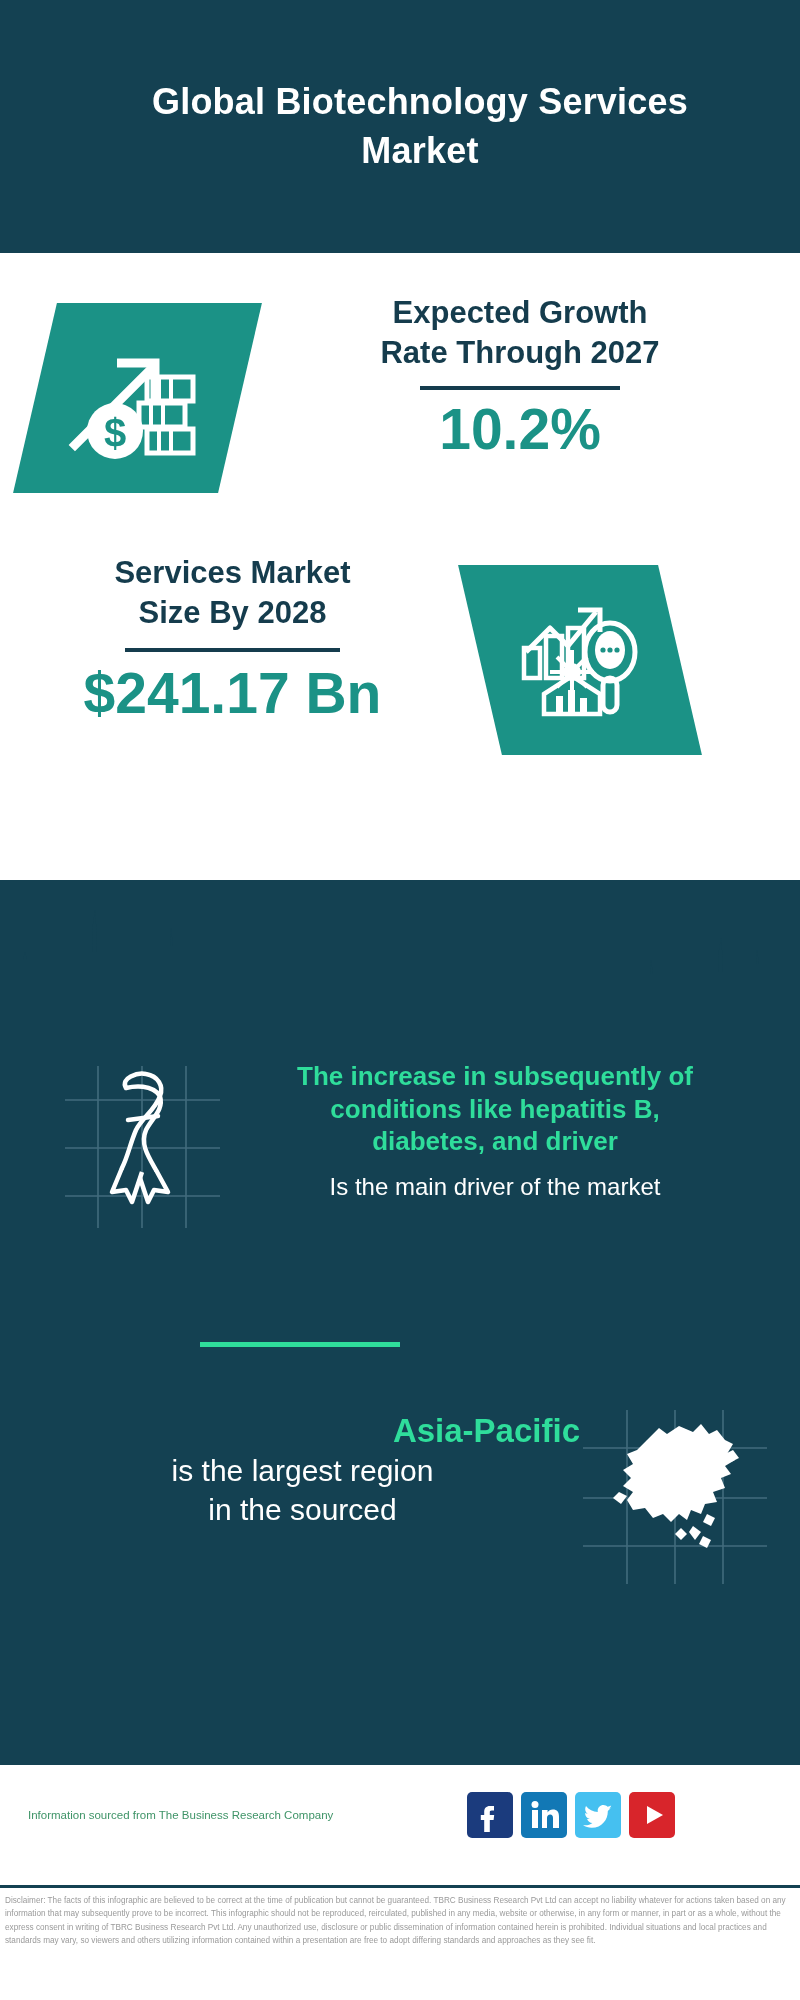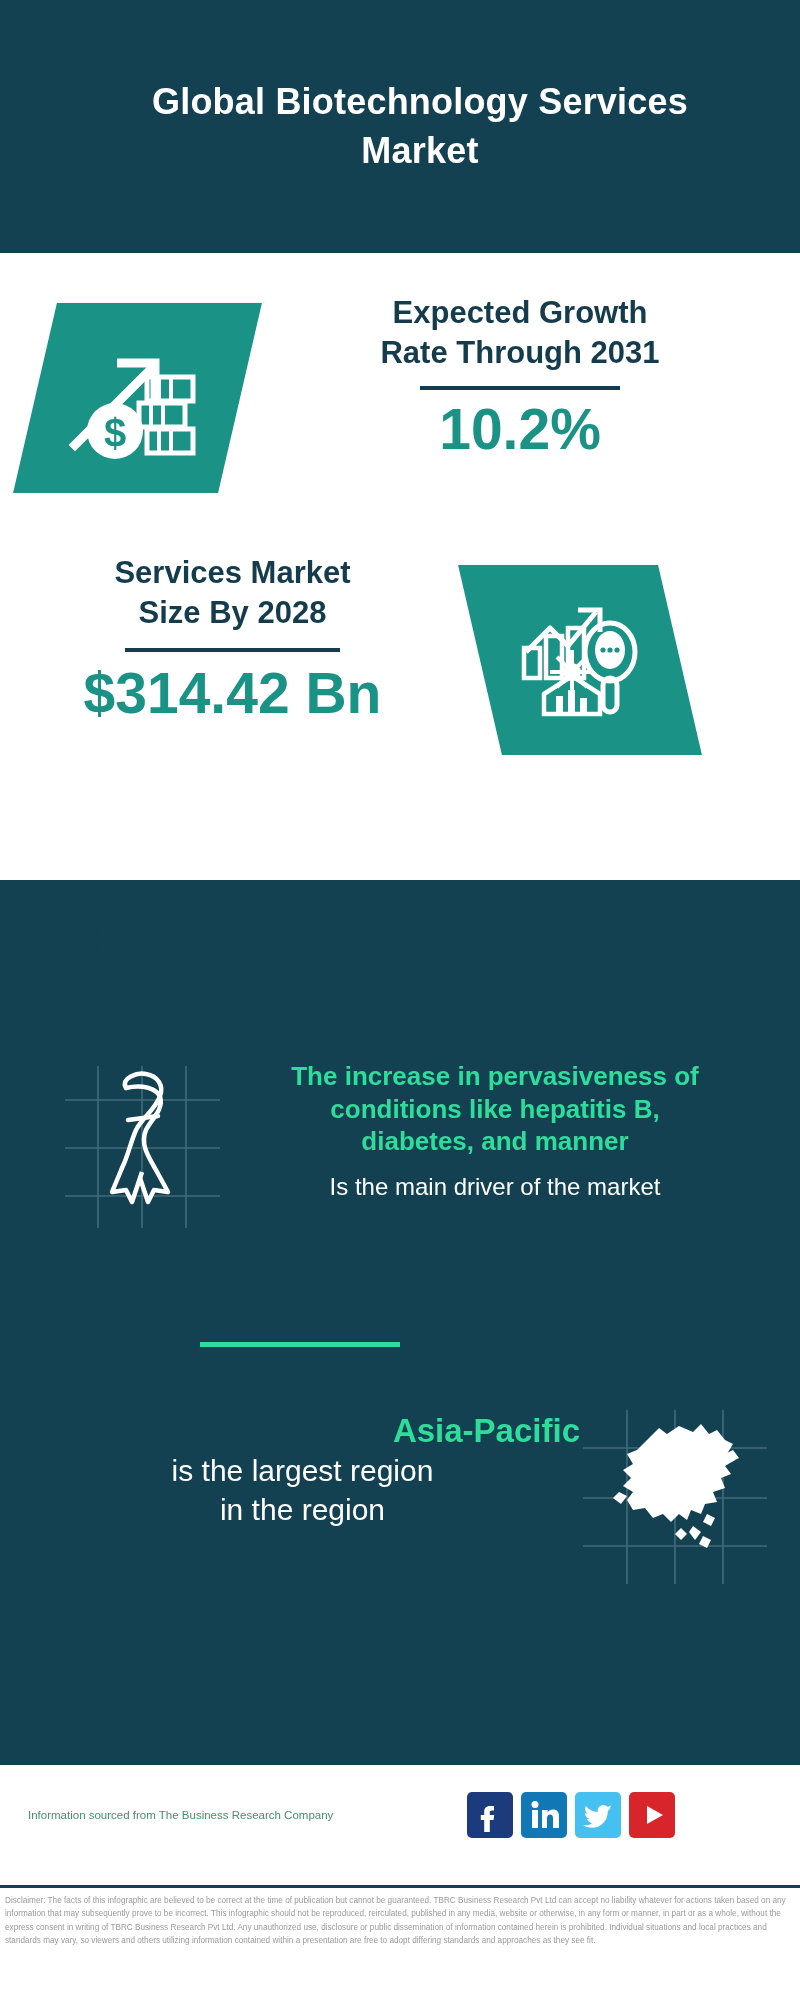--- a/index.html
+++ b/index.html
@@ -177,32 +177,32 @@
           <line x1="96" y1="96" x2="96" y2="120" stroke="#fff" stroke-width="4"></line>
           <line x1="108" y1="96" x2="108" y2="120" stroke="#fff" stroke-width="4"></line>
 
           <circle cx="52" cy="98" r="28" fill="#fff"></circle>
           <text x="52" y="114" font-family="Liberation Sans, sans-serif" font-size="40" font-weight="bold" fill="#1b9286" text-anchor="middle">$</text>
         </svg>
       </div>
 
       <div class="growth-text">
         <div class="kicker">Expected Growth</div>
-        <div class="kicker">Rate Through 2031</div>
+        <div class="kicker">Rate Through 2027</div>
         <div class="rule-dark"></div>
         <div class="bignum">10.2%</div>
       </div>
     </div>
 
     <div class="size-row">
       <div class="size-text">
         <div class="kicker">Services Market</div>
         <div class="kicker">Size By 2028</div>
         <div class="rule-dark2"></div>
-        <div class="bignum">$314.42 Bn</div>
+        <div class="bignum">$241.17 Bn</div>
       </div>
 
       <div class="para-right"></div>
       <div class="para-right-inner">
         <svg width="140" height="140" viewBox="0 0 140 140" fill="none">
 
           <path d="M16 62 L40 38 L58 56 L86 22" stroke="#fff" stroke-width="5" fill="none" stroke-linejoin="round"></path>
           <path d="M68 20 L90 20 L90 42" stroke="#fff" stroke-width="5" fill="none"></path>
 
           <rect x="14" y="58" width="16" height="30" stroke="#fff" stroke-width="4.5" fill="none"></rect>
@@ -252,34 +252,34 @@
           <path d="M66 28 C60 18 78 12 86 14 C98 16 104 26 100 36
                    C95 50 82 58 76 70 C70 84 68 96 62 108
                    M100 36 C104 50 92 58 86 70 C80 84 88 96 96 110" stroke="#ffffff" stroke-width="4.5" fill="none" stroke-linecap="round"></path>
           <path d="M68 60 L98 56" stroke="#ffffff" stroke-width="4.5" stroke-linecap="round"></path>
           <path d="M66 28 C74 26 92 24 100 36" stroke="#ffffff" stroke-width="4.5" fill="none"></path>
           <path d="M62 108 L52 132 L66 130 L72 142 L82 112" stroke="#ffffff" stroke-width="4.5" fill="none" stroke-linejoin="round"></path>
           <path d="M96 110 L108 132 L94 130 L88 142 L80 118" stroke="#ffffff" stroke-width="4.5" fill="none" stroke-linejoin="round"></path>
         </svg>
       </div>
       <div class="driver-text">
-        <div class="driver-head">The increase in pervasiveness of</div>
+        <div class="driver-head">The increase in subsequently of</div>
         <div class="driver-head">conditions like hepatitis B,</div>
-        <div class="driver-head">diabetes, and manner</div>
+        <div class="driver-head">diabetes, and driver</div>
         <div class="driver-sub">Is the main driver of the market</div>
       </div>
     </div>
 
     <div class="rule-green"></div>
 
     <div class="region">
       <div class="region-text">
         <div class="region-head">Asia-Pacific</div>
         <div class="region-sub">is the largest region</div>
-        <div class="region-sub">in the region</div>
+        <div class="region-sub">in the sourced</div>
       </div>
       <div class="region-map">
         <svg width="200" height="190" viewBox="0 0 200 190" fill="none">
           <g stroke="#4a7384" stroke-width="1.6" opacity="0.85">
             <line x1="8" y1="48" x2="192" y2="48"></line>
             <line x1="8" y1="98" x2="192" y2="98"></line>
             <line x1="8" y1="146" x2="192" y2="146"></line>
             <line x1="52" y1="10" x2="52" y2="184"></line>
             <line x1="100" y1="10" x2="100" y2="184"></line>
             <line x1="148" y1="10" x2="148" y2="184"></line>

